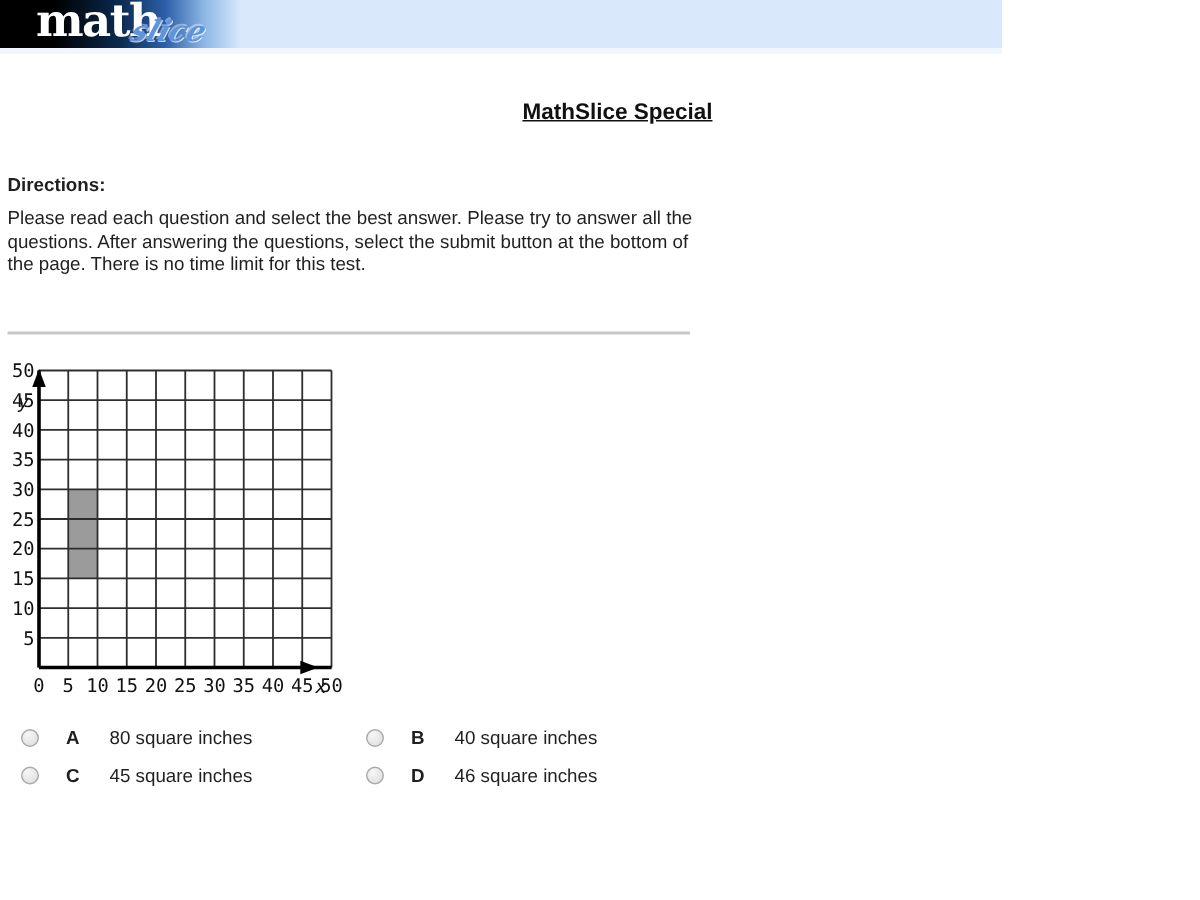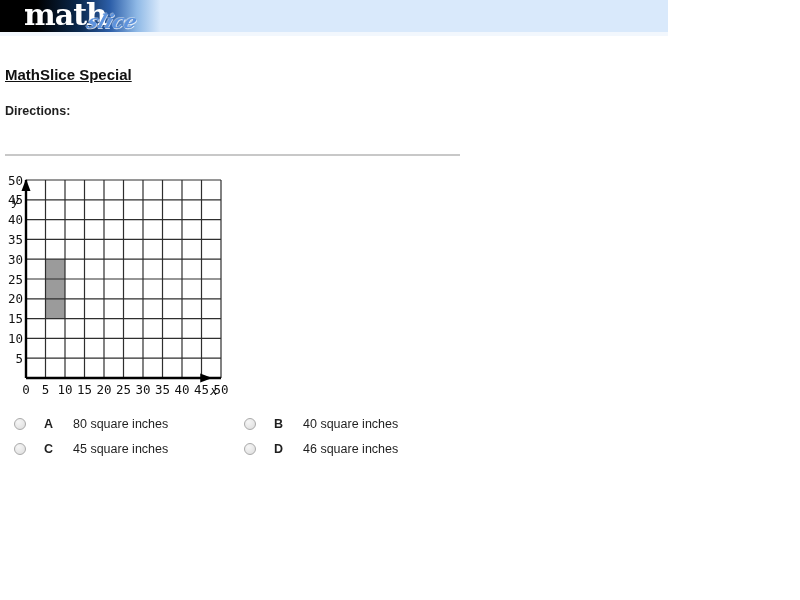--- a/index.html
+++ b/index.html
@@ -19,24 +19,24 @@
   }
   .logo-script {
     position: absolute; left: 64px; top: 13px;
     font-family: "DejaVu Serif", serif; font-style: italic; font-weight: 700;
     font-size: 19px; color: #5e93dd; transform: skewX(-18deg);
     text-shadow: 1px 1px 0 rgba(255,255,255,0.75), -1px -1px 0 rgba(255,255,255,0.4);
   }
 
   
   .content { width: 470px; padding-left: 5px; }
-  .page-title-wrap { width: 470px; text-align: left; margin-top: 30px; }
+  .page-title-wrap { width: 470px; text-align: right; margin-top: 30px; }
   .page-title { display: inline-block; font-size: 15px; font-weight: bold; text-decoration: underline; color: #111; }
 
-  .directions-heading { margin-top: 20px; font-size: 12.5px; font-weight: bold; }
+  .directions-heading { margin-top: 32px; font-size: 12.5px; font-weight: bold; }
   .directions-body { margin-top: 8px; font-size: 12.5px; line-height: 1.25; width: 458px; }
 
   .divider { margin-top: 36px; width: 455px; border: none; border-top: 2px solid #c8c8c8; }
 
   .question { margin-top: 20px; font-size: 12.5px; line-height: 1.25; width: 450px; }
   .question-number { font-weight: bold; }
 
   .grid-figure { margin-top: 15px; margin-left: 0px; }
   svg text { font-family: "DejaVu Sans Mono", monospace; font-size: 12.5px; fill: #111; }
 
@@ -62,20 +62,21 @@
   </div>
 </div>
 
 <div class="content">
 
   <div class="page-title-wrap">
     <span class="page-title">MathSlice Special</span>
   </div>
 
   <div class="directions-heading">Directions:</div>
+  <div class="directions-body">Please read each question and select the best answer. Please try to answer all the questions. After answering the questions, select the submit button at the bottom of the page. There is no time limit for this test.</div>
 
   <hr class="divider">
 
 
   <div class="grid-figure">
     <svg width="236" height="230">
         <rect x="40.5" y="88.2" width="19.5" height="59.400000000000006" fill="#9b9b9b"></rect>
         <line x1="21" y1="9" x2="21" y2="207" stroke="#2e2e2e" stroke-width="1.2"></line>
         <line x1="40.5" y1="9" x2="40.5" y2="207" stroke="#2e2e2e" stroke-width="1.2"></line>
         <line x1="60" y1="9" x2="60" y2="207" stroke="#2e2e2e" stroke-width="1.2"></line>

